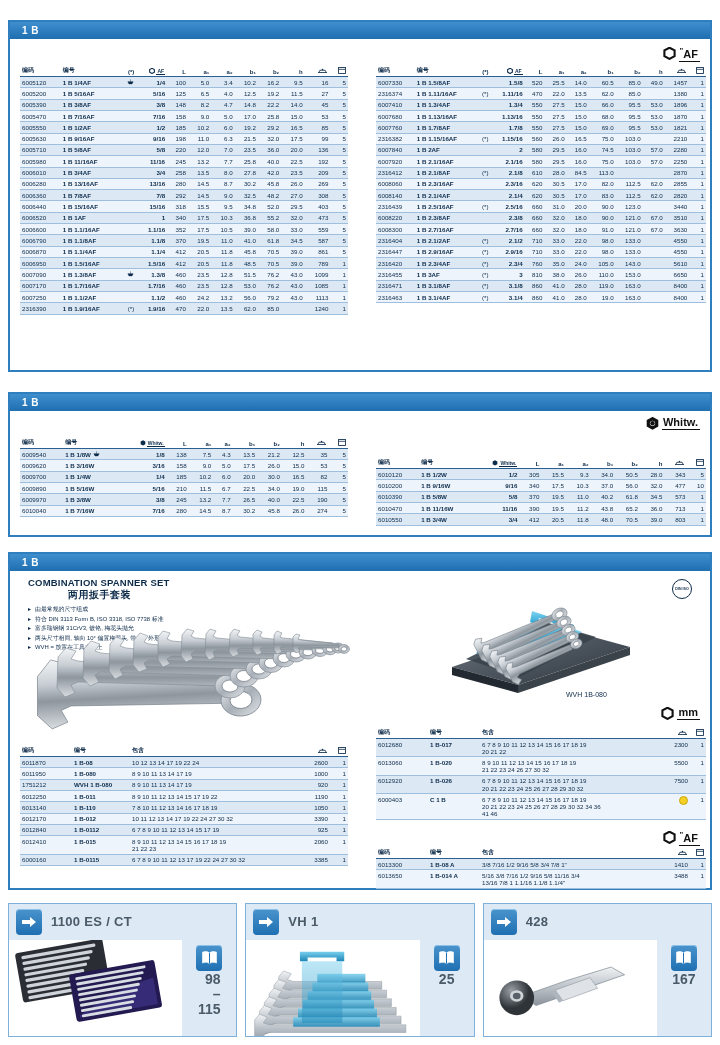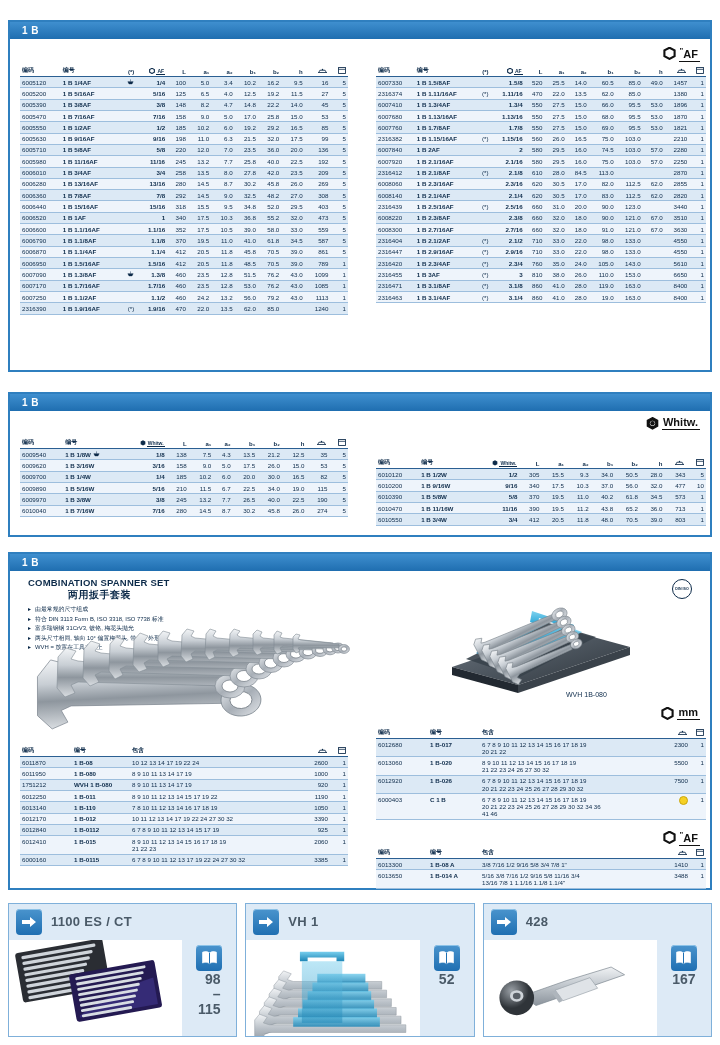--- a/index.html
+++ b/index.html
@@ -1546,21 +1546,21 @@
               <path d="M56 10 h46 v10 h-8 v-4 h-30 v4 h-8 z" fill="url(#pc1)"></path>
               <rect x="58" y="20" width="42" height="64" fill="url(#pc1)" opacity="0.5"></rect>
             </svg></div>
           <div class="promo-side">
             <div class="book-btn">
               <svg width="17" height="15" viewBox="0 0 17 15">
                 <path d="M8.5 3 C6.5 1.2 3.5 1.2 1.5 2.2 V13 C3.5 12 6.5 12 8.5 13.6 C10.5 12 13.5 12 15.5 13 V2.2 C13.5 1.2 10.5 1.2 8.5 3 Z" fill="#ffffff" stroke="#ffffff" stroke-width="0.6"></path>
                 <path d="M8.5 3 V13.6" stroke="#1f6fb2" stroke-width="1"></path>
               </svg>
             </div>
-            <div class="pg-num">52</div>
+            <div class="pg-num">25</div>
           </div>
         </div>
       </div>
       <div class="promo">
         <div class="promo-top">
           <div class="arrow-btn">
             <svg width="16" height="14" viewBox="0 0 16 14">
               <path d="M1 5 h8 V2 l6 5 l-6 5 V9 H1 Z" fill="#ffffff"></path>
             </svg>
           </div>

